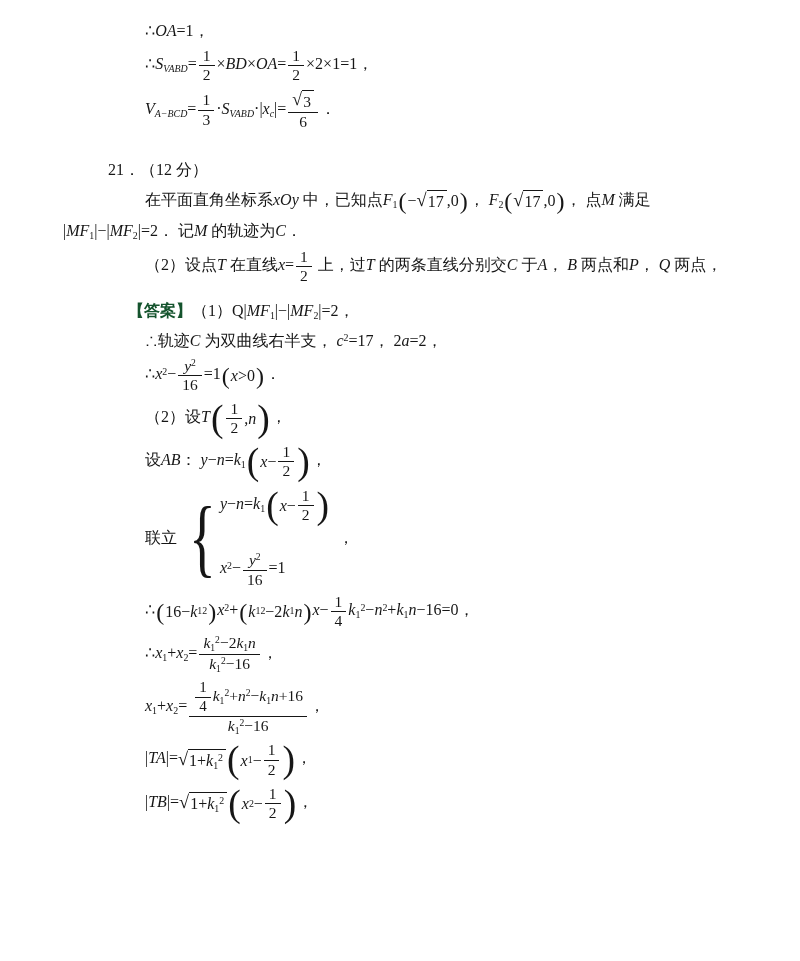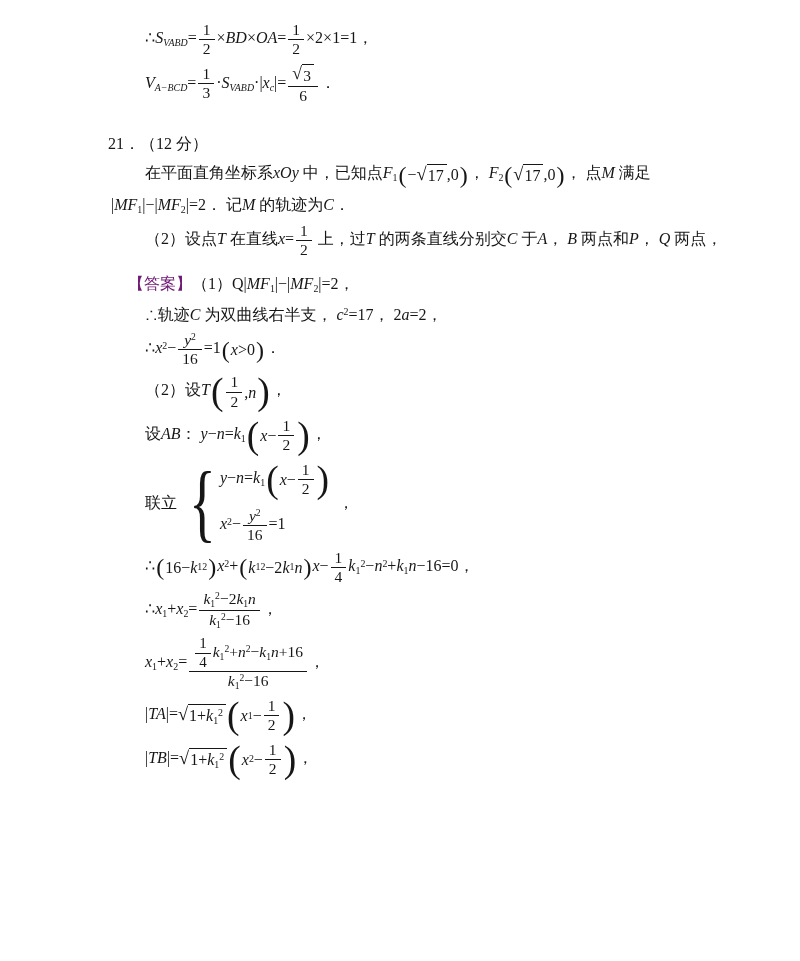--- a/index.html
+++ b/index.html
@@ -4,26 +4,26 @@
 <style>
   html,body{margin:0;padding:0;}
   body{
     width:800px;height:961px;overflow:hidden;
     background:#ffffff;color:#161616;
     font-family:"Liberation Serif","DejaVu Serif",serif;
     font-size:16px;
   }
   .doc{padding-top:16px;}
   .line{margin:6px 0 6px 145px;line-height:1.45;white-space:nowrap;}
-  .k-cont{margin-left:111px;}
+  .k-cont{margin-left:63px;}
   .k-heading{margin-left:108px;margin-top:28px;}
   .k-answer{margin-left:128px;margin-top:14px;}
   .k-tight{margin-top:3px;margin-bottom:3px;}
 
-  .red{color:#701a75;font-weight:normal;}
+  .red{color:#14532d;font-weight:bold;}
   .it{font-style:italic;}
 
   sub,sup{font-size:0.62em;font-style:inherit;}
   sub{vertical-align:-0.28em;}
   sup{vertical-align:0.5em;}
 
   .frac{display:inline-block;vertical-align:middle;text-align:center;line-height:1.05;margin:0 2px;font-size:0.97em;}
   .frac .num{display:block;padding:0 4px 1px;}
   .frac .den{display:block;border-top:1.3px solid #161616;padding:1px 4px 0;}
 
@@ -31,27 +31,28 @@
   .sqrt .rad{line-height:1.1;font-size:1.15em;}
   .sqrt .rcd{border-top:1.4px solid #161616;padding:1px 3px 0 1px;line-height:1.25;}
 
   .paren{display:inline-flex;align-items:center;vertical-align:middle;}
   .paren>.pl,.paren>.pr{line-height:1;font-size:1.5em;font-weight:300;padding:0 1px;}
   .paren.big>.pl,.paren.big>.pr{font-size:2.35em;}
 
   .cases-line{display:flex;align-items:center;}
   .cases-label{margin-right:10px;}
   .cases-brace{font-size:56px;font-weight:200;line-height:0.9;transform:scaleY(1.55);margin:0 4px 0 2px;}
-  .cases-rows{display:flex;flex-direction:column;gap:10px;justify-content:flex-end;}
+  .cases-rows{display:flex;flex-direction:column;gap:28px;justify-content:flex-end;}
   .cases-after{align-self:center;margin-left:8px;}
 </style>
 </head>
 <body>
 
 <div class="doc">
+  <div class="line k-tight">∴<span class="it">OA</span>=1，</div>
   <div class="line">∴<span class="it">S</span><sub><span class="it">VABD</span></sub>=<span class="frac"><span class="num">1</span><span class="den">2</span></span>×<span class="it">BD</span>×<span class="it">OA</span>=<span class="frac"><span class="num">1</span><span class="den">2</span></span>×2×1=1，</div>
   <div class="line"><span class="it">V</span><sub><span class="it">A−BCD</span></sub>=<span class="frac"><span class="num">1</span><span class="den">3</span></span>·<span class="it">S</span><sub><span class="it">VABD</span></sub>·|<span class="it">x</span><sub><span class="it">c</span></sub>|=<span class="frac"><span class="num"><span class="sqrt">
             <span class="rad">√</span>
             <span class="rcd">3</span>
           </span></span><span class="den">6</span></span>．</div>
 
   <div class="line k-heading">21．（12 分）</div>
   <div class="line">在平面直角坐标系<span class="it">xOy</span> 中，已知点<span class="it">F</span><sub>1</sub><span class="paren"><span class="pl">(</span>−<span class="sqrt">
           <span class="rad">√</span>
           <span class="rcd">17</span>

